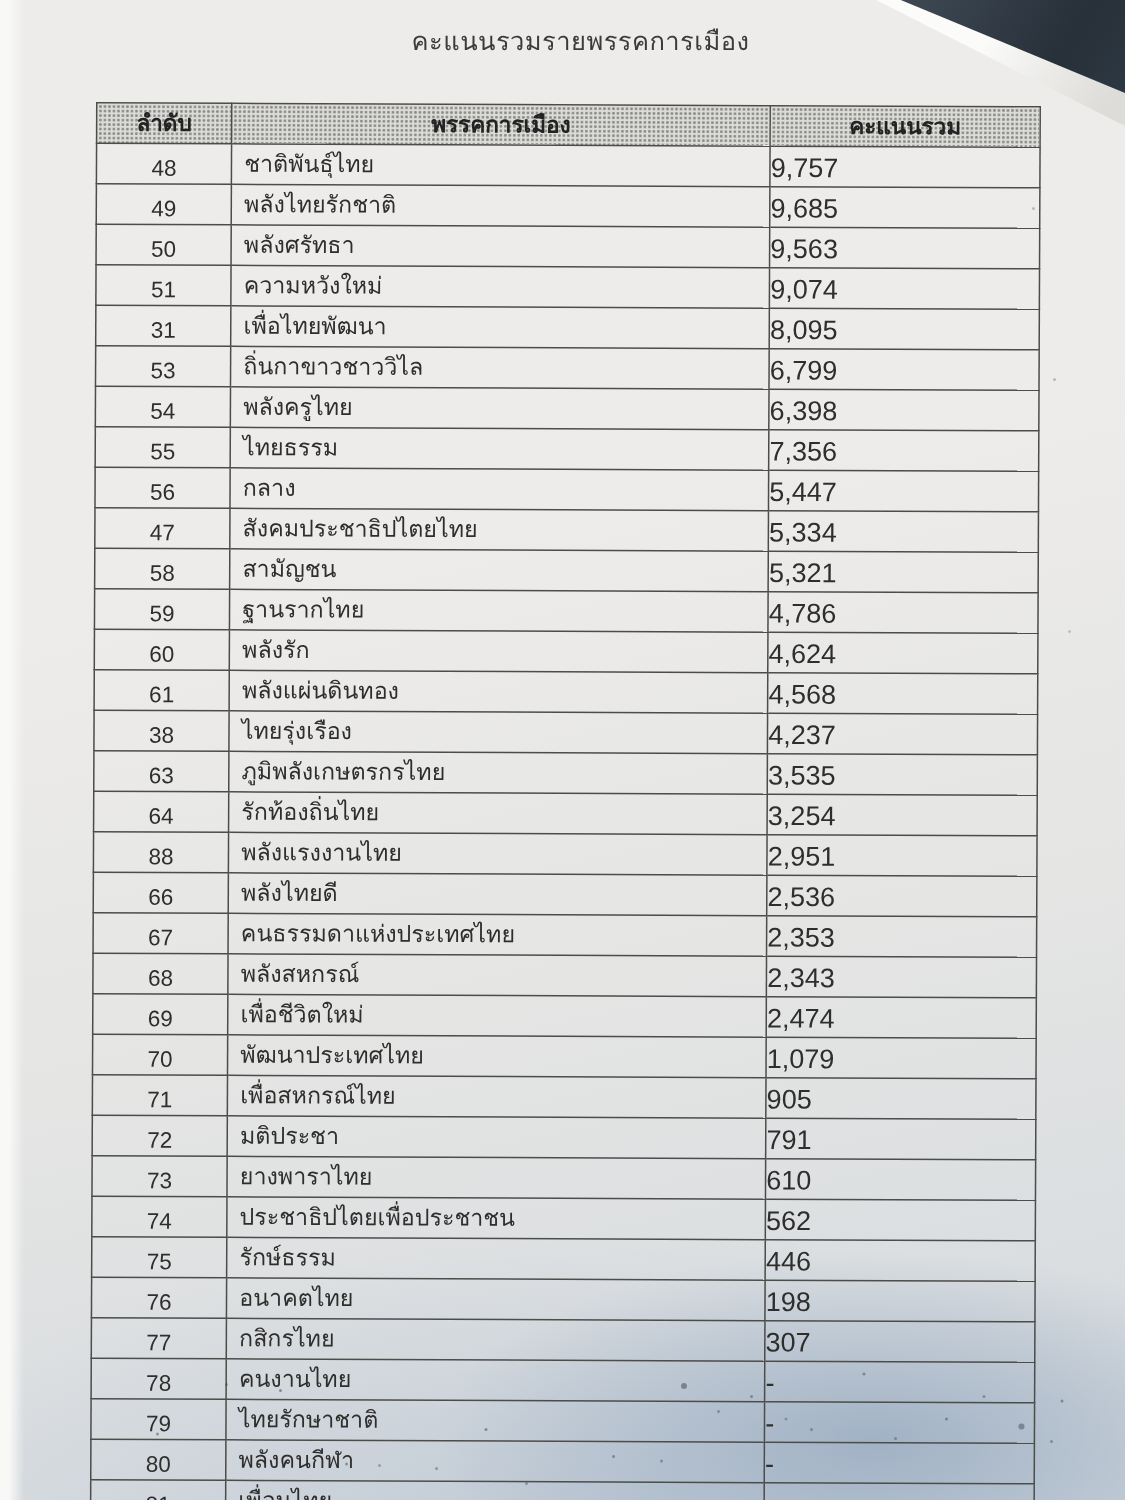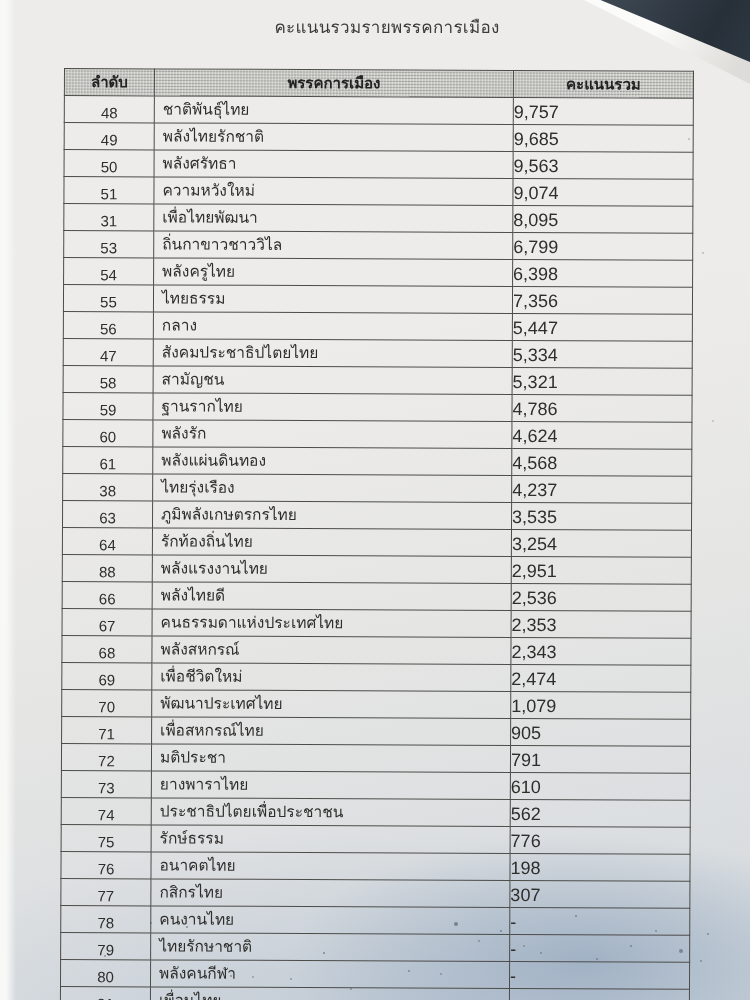--- a/index.html
+++ b/index.html
@@ -254,21 +254,21 @@
 
   <tr>
     <td class="c-no">74</td>
     <td class="c-party">ประชาธิปไตยเพื่อประชาชน</td>
     <td class="c-score">562</td>
   </tr>
 
   <tr>
     <td class="c-no">75</td>
     <td class="c-party">รักษ์ธรรม</td>
-    <td class="c-score">776</td>
+    <td class="c-score">446</td>
   </tr>
 
   <tr>
     <td class="c-no">76</td>
     <td class="c-party">อนาคตไทย</td>
     <td class="c-score">198</td>
   </tr>
 
   <tr>
     <td class="c-no">77</td>

